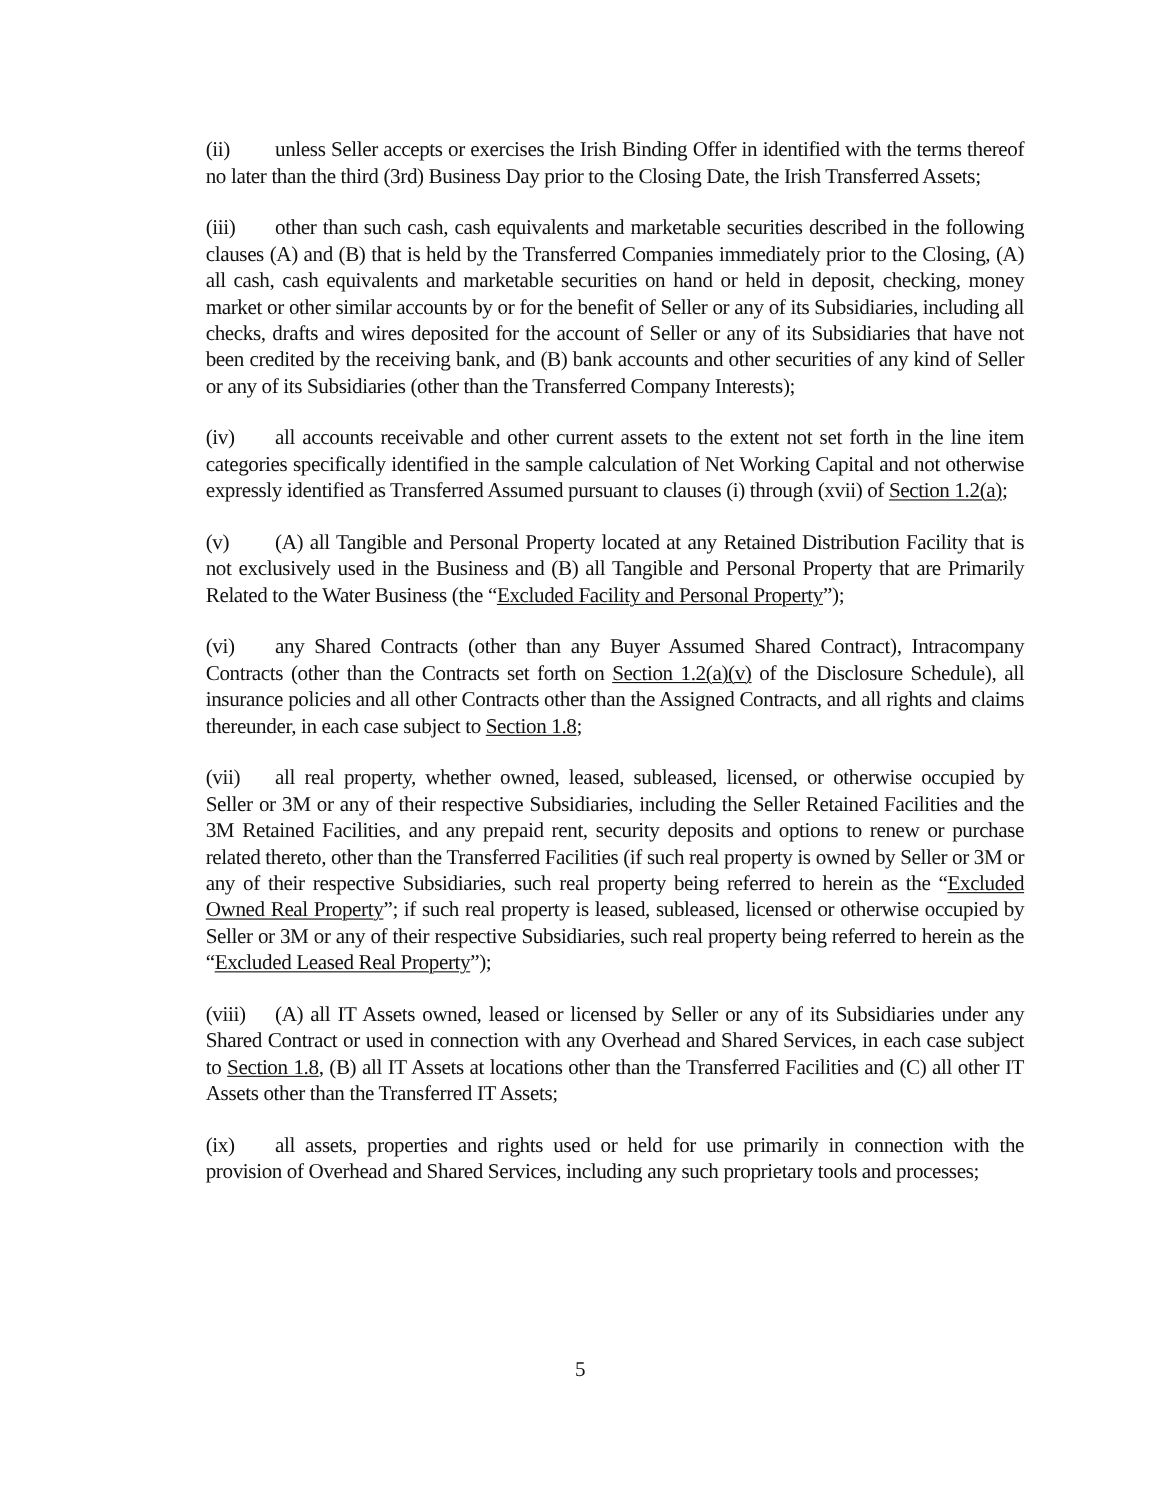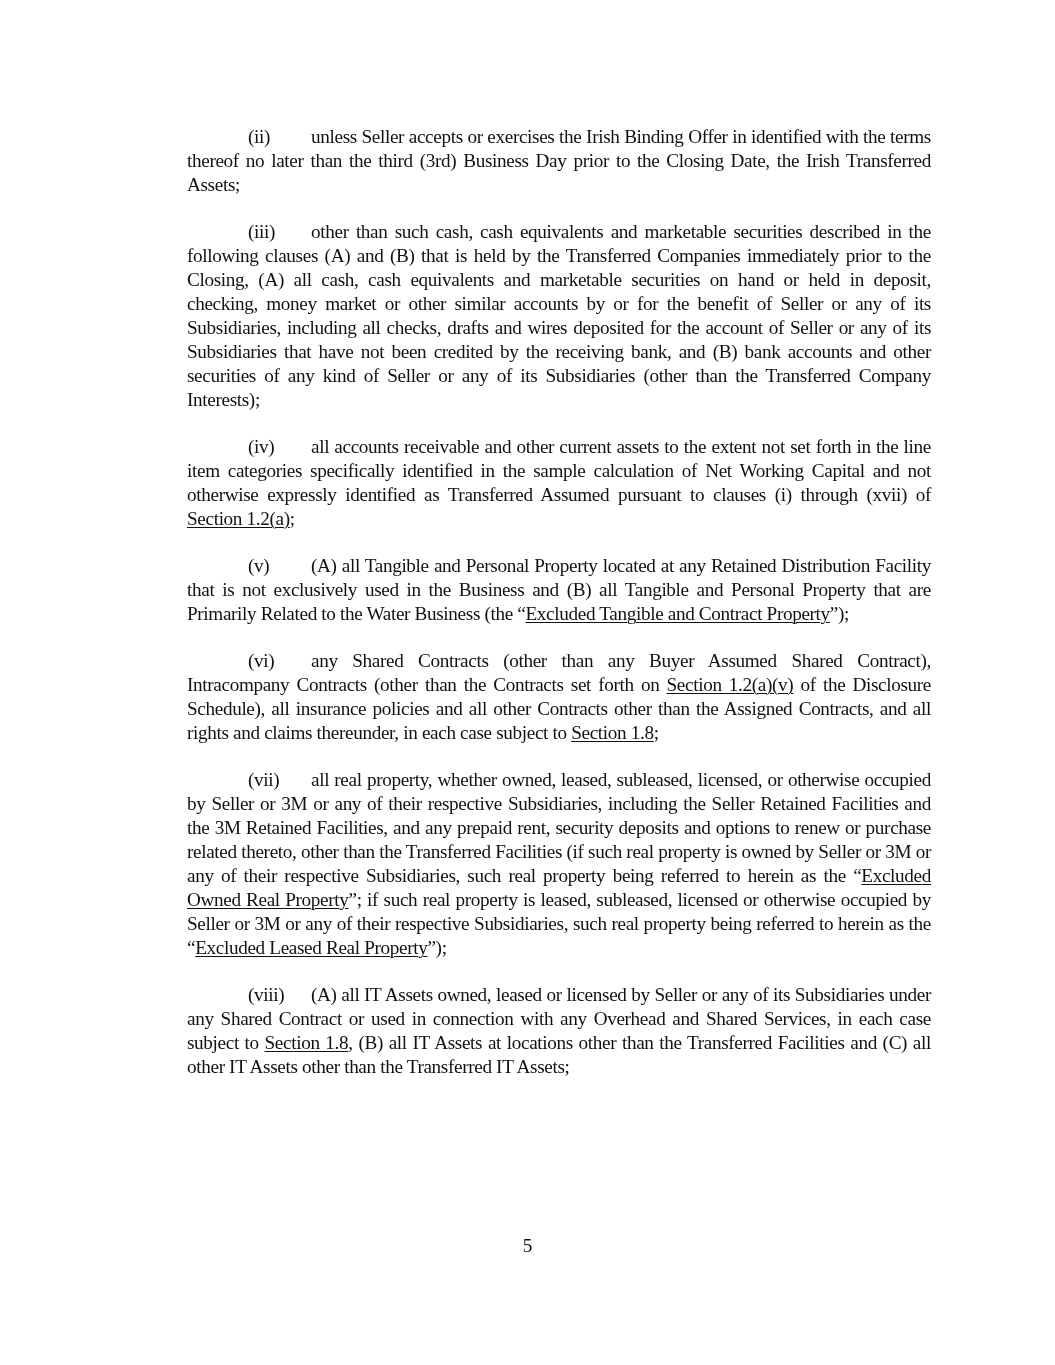--- a/index.html
+++ b/index.html
@@ -24,39 +24,39 @@
     .clause {
       font-size: 19.2px;
       line-height: 24px;
       text-align: justify;
       margin: 0 0 23px 0;
       letter-spacing: -0.35px;
       word-spacing: 0px;
     }
     .clause .num {
       display: inline-block;
-      margin-left: 61px;
       width: 63px;
     }
     .u { text-decoration: underline; text-underline-offset: 2px; text-decoration-thickness: 1px; }
     .page-number {
       position: absolute;
       left: 0;
       width: 1055px;
       top: 1234px;
       text-align: center;
       font-size: 19.2px;
       line-height: 24px;
     }
   </style>
 </head>
 <body>
 
 <div class="page" id="page">
     <p class="clause"><span class="num">(ii)</span><span>unless Seller accepts or exercises the Irish Binding Offer in identified with the terms thereof no later than the third (3rd) Business Day prior to the Closing Date, the Irish Transferred Assets;</span></p>
     <p class="clause"><span class="num">(iii)</span><span>other than such cash, cash equivalents and marketable securities described in the following clauses (A) and (B) that is held by the Transferred Companies immediately prior to the Closing, (A) all cash, cash equivalents and marketable securities on hand or held in deposit, checking, money market or other similar accounts by or for the benefit of Seller or any of its Subsidiaries, including all checks, drafts and wires deposited for the account of Seller or any of its Subsidiaries that have not been credited by the receiving bank, and (B) bank accounts and other securities of any kind of Seller or any of its Subsidiaries (other than the Transferred Company Interests);</span></p>
     <p class="clause"><span class="num">(iv)</span><span>all accounts receivable and other current assets to the extent not set forth in the line item categories specifically identified in the sample calculation of Net Working Capital and not otherwise expressly identified as Transferred Assumed pursuant to clauses (i) through (xvii) of </span><span class="u">Section 1.2(a)</span><span>;</span></p>
-    <p class="clause"><span class="num">(v)</span><span>(A) all Tangible and Personal Property located at any Retained Distribution Facility that is not exclusively used in the Business and  (B) all Tangible and Personal Property that are Primarily Related to the Water Business (the “</span><span class="u">Excluded Tangible and Contract Property</span><span>”);</span></p>
+    <p class="clause"><span class="num">(v)</span><span>(A) all Tangible and Personal Property located at any Retained Distribution Facility that is not exclusively used in the Business and  (B) all Tangible and Personal Property that are Primarily Related to the Water Business (the “</span><span class="u">Excluded Facility and Personal Property</span><span>”);</span></p>
     <p class="clause"><span class="num">(vi)</span><span>any Shared Contracts (other than any Buyer Assumed Shared Contract), Intracompany Contracts (other than the Contracts set forth on </span><span class="u">Section 1.2(a)(v)</span><span> of the Disclosure Schedule), all insurance policies and all other Contracts other than the Assigned Contracts, and all rights and claims thereunder, in each case subject to </span><span class="u">Section 1.8</span><span>;</span></p>
     <p class="clause"><span class="num">(vii)</span><span>all real property, whether owned, leased, subleased, licensed, or otherwise occupied by Seller or 3M or any of their respective Subsidiaries, including the Seller Retained Facilities and the 3M Retained Facilities, and any prepaid rent, security deposits and options to renew or purchase related thereto, other than the Transferred Facilities (if such real property is owned by Seller or 3M or any of their respective Subsidiaries, such real property being referred to herein as the “</span><span class="u">Excluded Owned Real Property</span><span>”; if such real property is leased, subleased, licensed or otherwise occupied by Seller or 3M or any of their respective Subsidiaries, such real property being referred to herein as the “</span><span class="u">Excluded Leased Real Property</span><span>”);</span></p>
     <p class="clause"><span class="num">(viii)</span><span>(A) all IT Assets owned, leased or licensed by Seller or any of its Subsidiaries under any Shared Contract or used in connection with any Overhead and Shared Services, in each case subject to </span><span class="u">Section 1.8</span><span>, (B) all IT Assets at locations other than the Transferred Facilities and (C) all other IT Assets other than the Transferred IT Assets;</span></p>
+    <p class="clause"><span class="num">(ix)</span><span>all assets, properties and rights used or held for use primarily in connection with the provision of Overhead and Shared Services, including any such proprietary tools and processes;</span></p>
   </div>
 <div class="page-number">5</div>
 
 </body></html>

